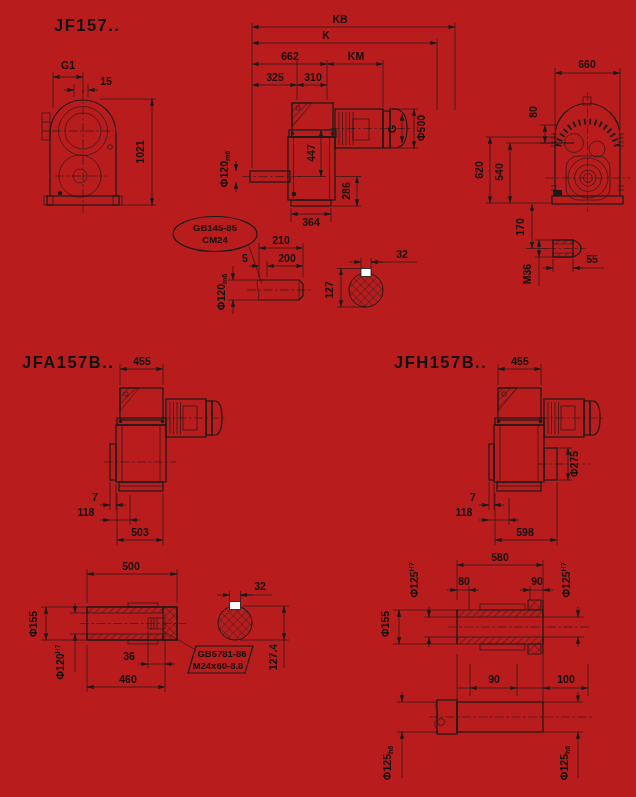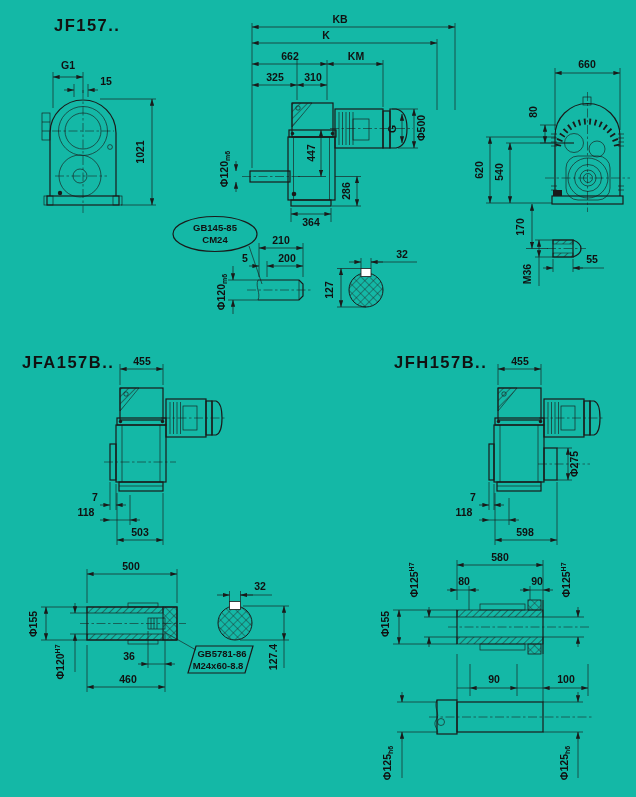--- a/index.html
+++ b/index.html
@@ -1,16 +1,16 @@
 <!DOCTYPE html>
 <html><head>
 <meta charset="utf-8">
 <style>
   html,body{margin:0;padding:0;background:#e8e8e8;}
-  #sheet{position:relative;width:636px;height:797px;background:#14b8a6;overflow:hidden;
+  #sheet{position:relative;width:636px;height:797px;background:#b91c1c;overflow:hidden;
          font-family:"Liberation Sans",sans-serif;}
   svg{position:absolute;left:0;top:0;}
   svg text{font-family:"Liberation Sans",sans-serif;font-weight:bold;font-size:10.5px;fill:#111;}
   svg text.ttl{font-size:16.5px;letter-spacing:1.5px;}
   svg text.sm{font-size:9.5px;}
   tspan.sub{font-size:7px;}
   tspan.sup{font-size:7px;}
   .s{stroke:#1a1a1a;fill:none;stroke-width:1.2;}
   .t{stroke:#1a1a1a;fill:none;stroke-width:.65;}
   .d{stroke:#1a1a1a;fill:none;stroke-width:.7;}

